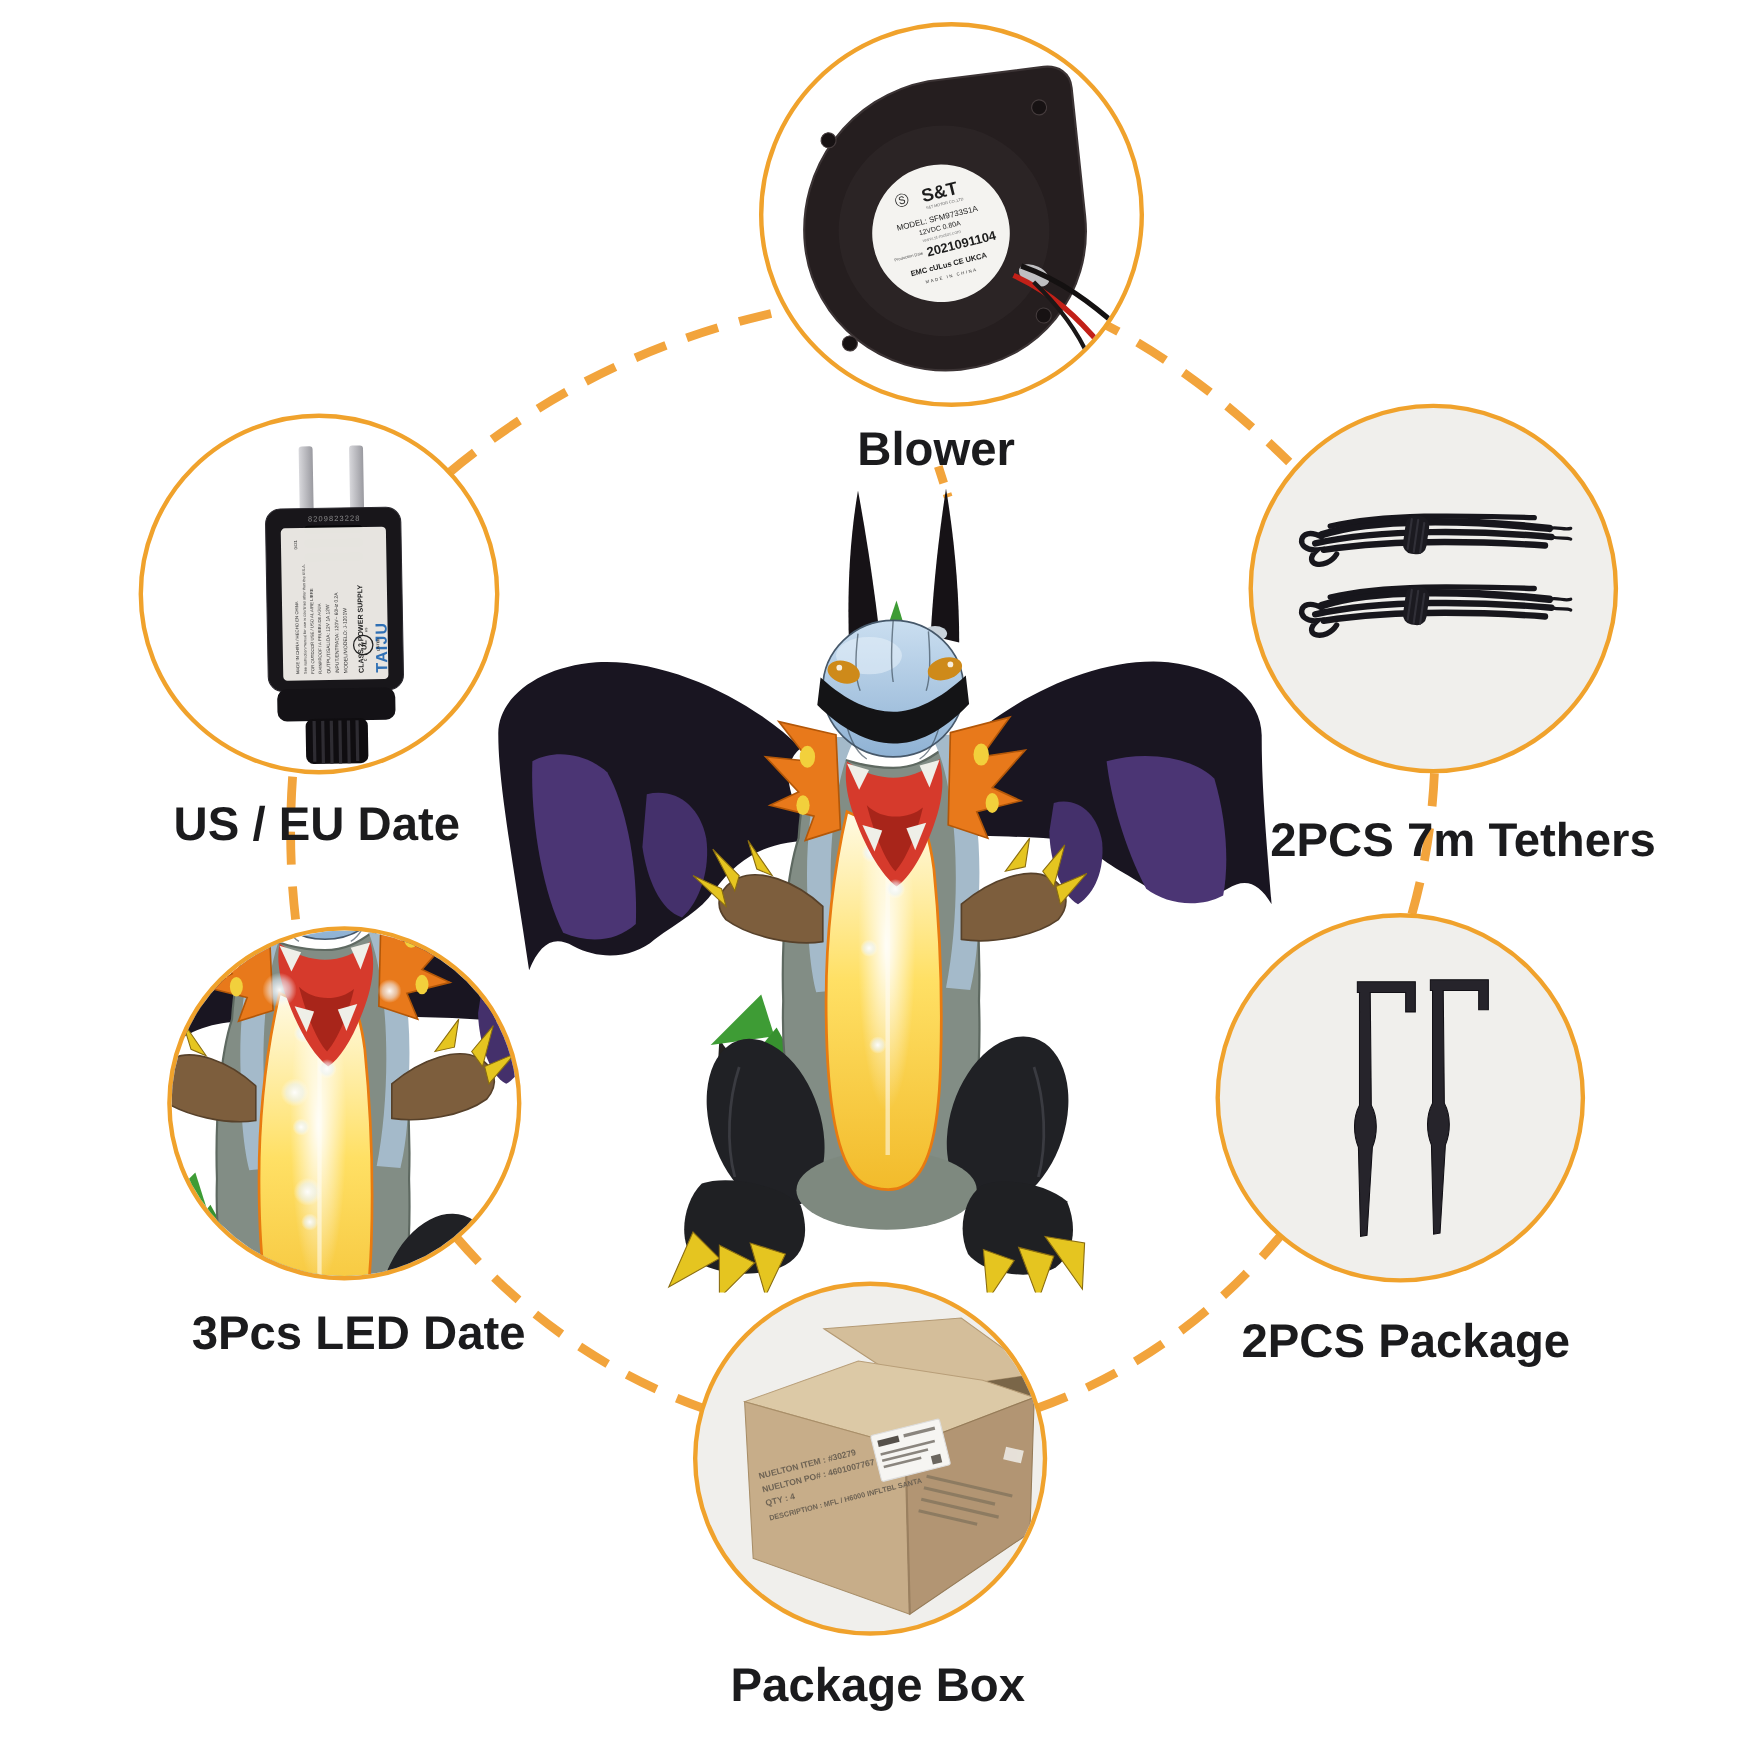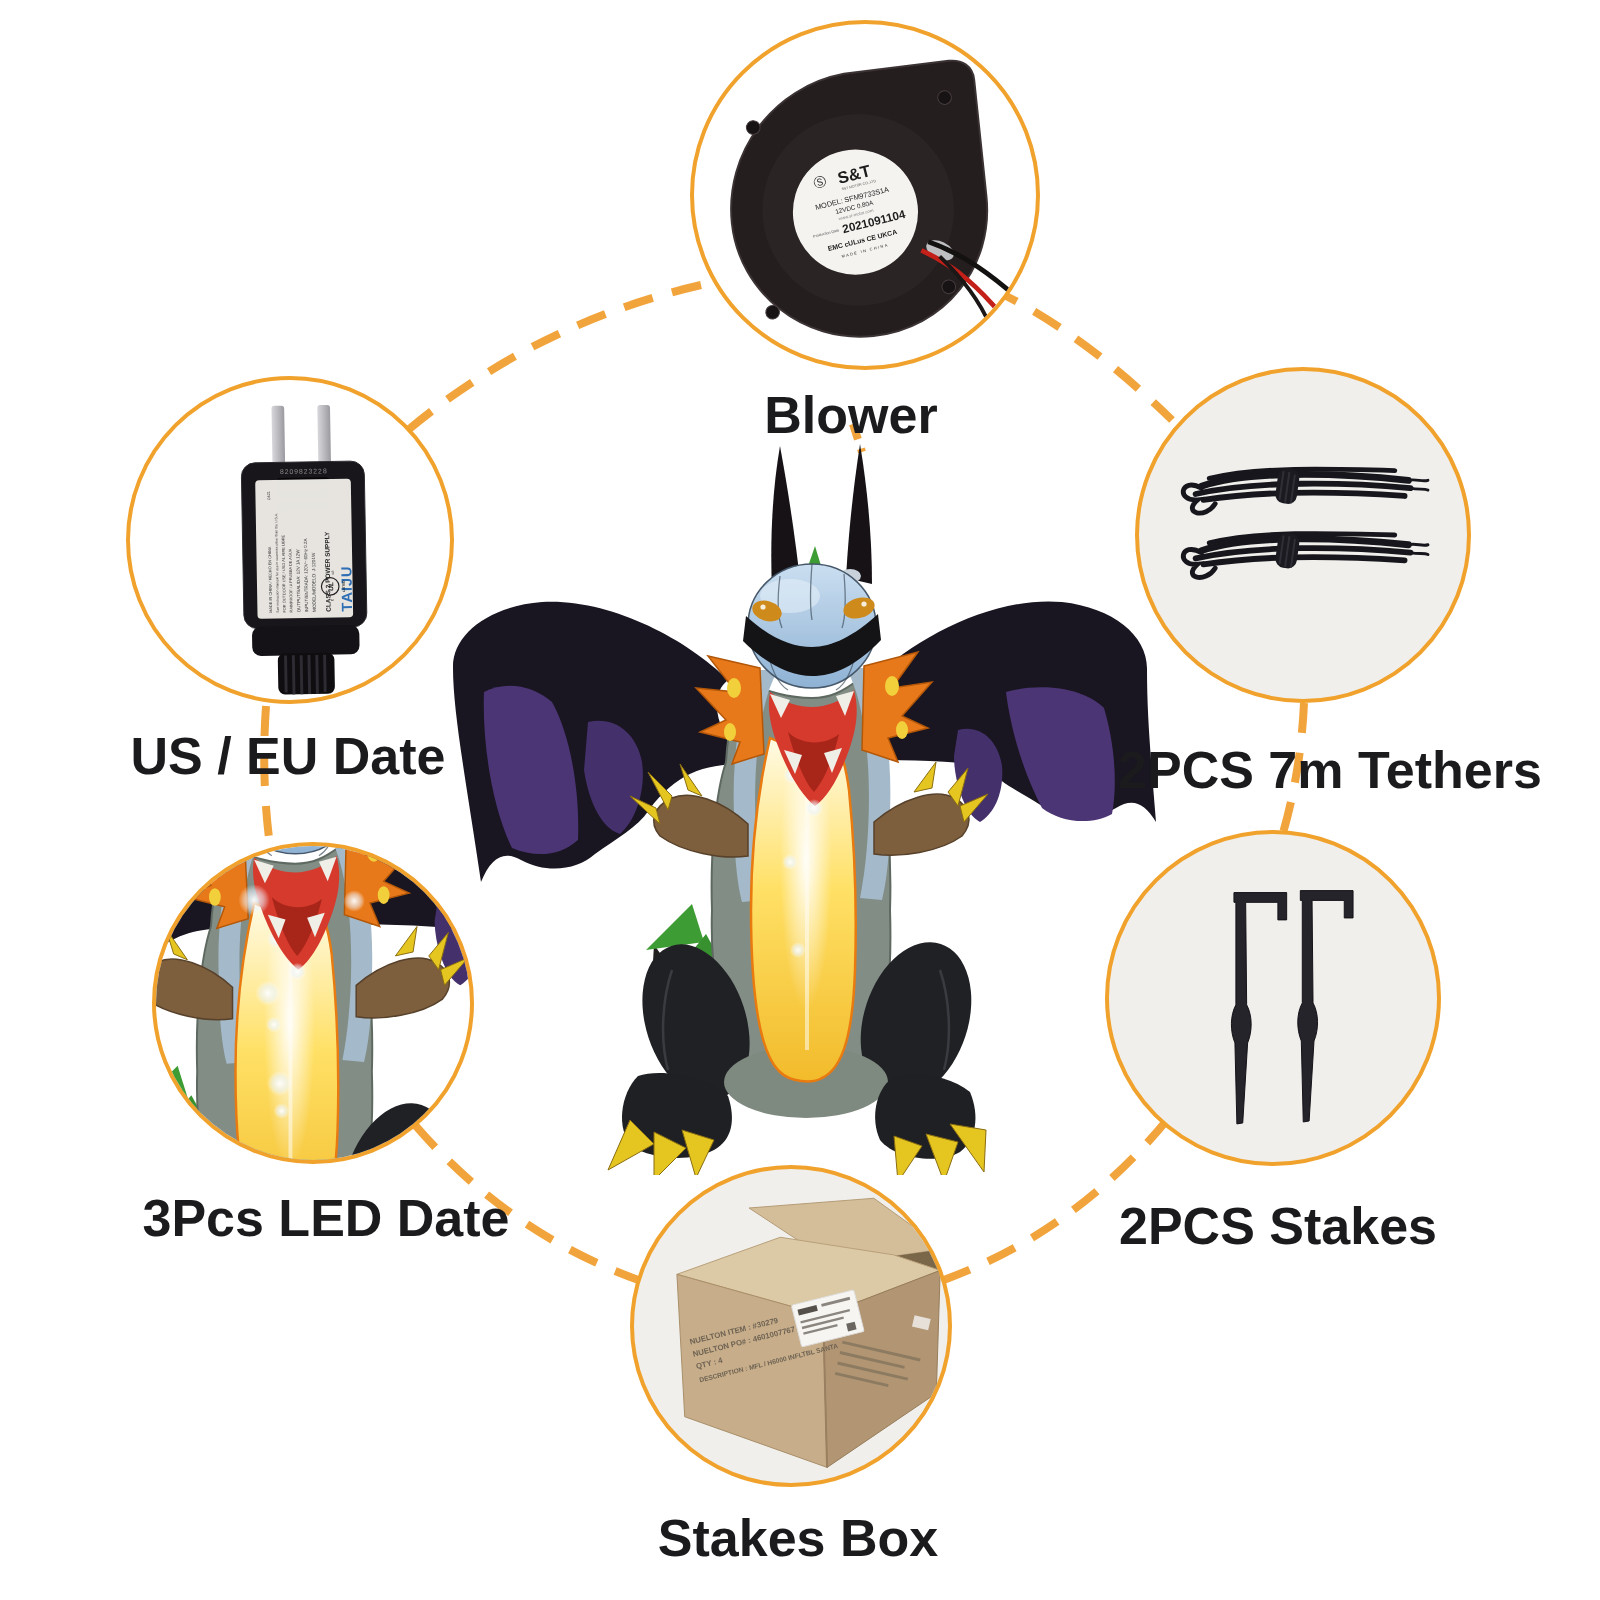--- a/index.html
+++ b/index.html
@@ -3,21 +3,21 @@
 <meta charset="utf-8">
 <style>
   html,body{margin:0;padding:0}
   body{width:1600px;height:1600px;background:#ffffff;position:relative;overflow:hidden;
        font-family:"Liberation Sans",sans-serif;}
   svg text{font-family:"Liberation Sans",sans-serif;}
   .circle{position:absolute;border:4px solid #F0A22C;border-radius:50%;box-sizing:border-box;
           overflow:hidden;background:#fff;z-index:2;}
   .circle.gray{background:#F0EFEC;}
   .circle svg{display:block;width:100%;height:100%;}
-  .part-label{position:absolute;font-size:52px;font-weight:700;color:#1B1B1D;white-space:nowrap;
+  .part-label{position:absolute;font-size:43px;font-weight:700;color:#1B1B1D;white-space:nowrap;
               transform:translateX(-50%);z-index:4;letter-spacing:0;}
   #connectors{position:absolute;left:0;top:0;z-index:1;}
   #dragon-main{position:absolute;left:440px;top:430px;z-index:3;}
 </style>
 </head>
 <body>
 
 <svg id="connectors" width="1600" height="1600" viewBox="0 0 1600 1600">
   <g fill="none" stroke="#F2A43C" stroke-width="8" stroke-dasharray="30 20">
     <path d="M408,430 Q540,320 710,283"></path>
@@ -125,21 +125,21 @@
 <div class="part-label" style="left:1330px;top:740px;">2PCS 7m Tethers</div>
 
 <div class="circle gray" style="left:1105px;top:830px;width:336px;height:336px;">
   <svg viewBox="0 0 336 336">
     <g fill="#26242B" stroke="#121016" stroke-width="1">
       <path d="M128,60 L182,60 L182,88 L173,88 L173,70 L140,70 L141,175 C147,186 147,202 142,214 L137,296 L131,297 L129,214 C124,202 124,186 130,175 L130,70 L128,70 Z"></path>
       <path transform="translate(68,-2)" d="M128,60 L182,60 L182,88 L173,88 L173,70 L140,70 L141,175 C147,186 147,202 142,214 L137,296 L131,297 L129,214 C124,202 124,186 130,175 L130,70 L128,70 Z"></path>
     </g>
   </svg>
 </div>
-<div class="part-label" style="left:1278px;top:1196px;">2PCS Stakes</div>
+<div class="part-label" style="left:1278px;top:1196px;">2PCS Package</div>
 
 <div class="circle" style="left:152px;top:842px;width:322px;height:322px;">
   <svg viewBox="230 250 320 320" preserveAspectRatio="xMidYMid slice">
     <use href="#dragon-sym" width="720" height="745"></use>
     <circle cx="330" cy="305" r="16" fill="url(#glint)"></circle>
     <circle cx="344" cy="400" r="13" fill="url(#glint)"></circle>
     <circle cx="356" cy="492" r="13" fill="url(#glint)"></circle>
     <circle cx="432" cy="306" r="11" fill="url(#glint)"></circle>
   </svg>
 </div>
@@ -170,21 +170,21 @@
     </g>
     <g transform="translate(214,176) rotate(13)" fill="#86775F" opacity="0.85">
       <rect x="0" y="0" width="82" height="3"></rect>
       <rect x="0" y="11" width="68" height="3"></rect>
       <rect x="0" y="22" width="74" height="3"></rect>
       <rect x="0" y="33" width="56" height="3"></rect>
       <rect x="66" y="-42" width="17" height="12" fill="#EFEEEA"></rect>
     </g>
   </svg>
 </div>
-<div class="part-label" style="left:798px;top:1508px;">Stakes Box</div>
+<div class="part-label" style="left:798px;top:1508px;">Package Box</div>
 
 <svg id="dragon-main" width="720" height="745" viewBox="0 0 720 745">
   <defs>
     <linearGradient id="bellyGrad" x1="0" y1="0" x2="0" y2="1">
       <stop offset="0" stop-color="#FFFBE8"></stop>
         <stop offset="0.45" stop-color="#FFE065"></stop>
         <stop offset="1" stop-color="#F2BB2B"></stop>
     </linearGradient>
     <radialGradient id="bellyGlow">
       <stop offset="0" stop-color="#FFFFFF" stop-opacity="0.95"></stop>

